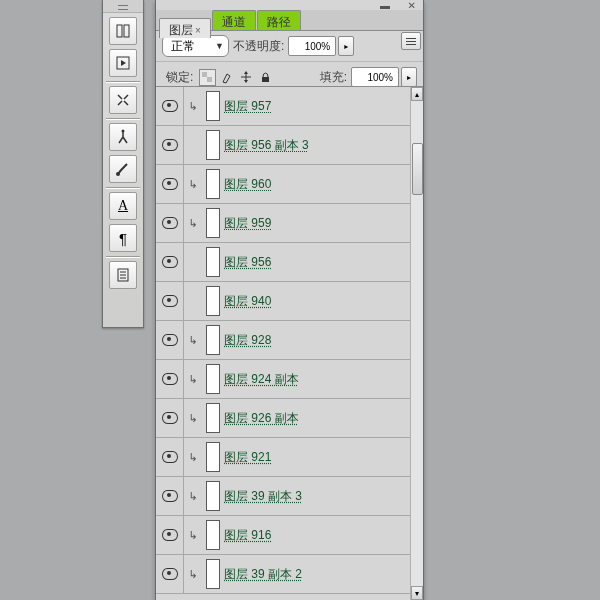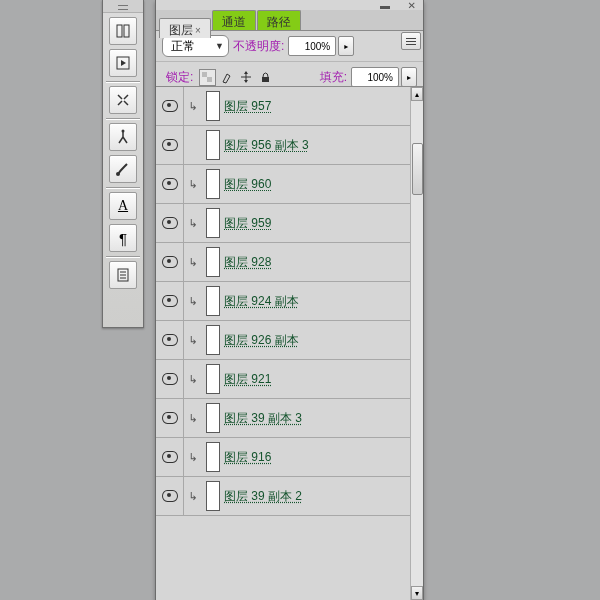--- a/index.html
+++ b/index.html
@@ -12,21 +12,21 @@
 .panel{position:absolute;left:155px;top:0;width:267px;height:600px;background:#d6d6d6;border:1px solid #6b6b6b;border-top:none;box-shadow:0 2px 4px rgba(0,0,0,.3)}
 .winbar{height:10px;position:relative;background:#d6d6d6}
 .winbar span{position:absolute;right:3px;top:0;font-size:10px;color:#555;cursor:pointer;letter-spacing:4px}
 .tabs{display:flex;height:20px;padding-left:3px;border-bottom:1px solid #8a8a8a;background:#c9c9c9}
 .tab{padding:3px 9px 0 9px;font-size:12px;color:#333;border:1px solid #8a8a8a;border-bottom:none;margin-right:1px;border-radius:2px 2px 0 0;cursor:pointer;background:#84cc16}
 .tab.active{background:#e5e5e5;position:relative;top:8px}
 .closex{margin-left:2px;font-size:10px;color:#666}
 .optrow{display:flex;align-items:center;height:26px;padding:2px 6px;border-bottom:1px solid #b8b8b8}
 .dropdown{display:inline-flex;align-items:center;height:20px;border:1px solid #8a8a8a;background:#fff;padding:0 4px 0 8px;border-radius:6px;cursor:pointer}
 .caret{margin-left:20px;font-size:9px;color:#333}
-.lbl{color:#a21caf;margin:0 4px}
+.lbl{color:#404040;margin:0 4px}
 .pct{display:inline-flex;align-items:center;border:1px solid #8a8a8a;background:#fff;height:18px;padding:0 3px;border-radius:2px}
 .pct input{width:36px;border:none;font-size:10px;text-align:right;outline:none;background:transparent}
 .arrow{width:14px;height:18px;border:1px solid #8a8a8a;border-radius:2px;background:linear-gradient(#fdfdfd,#e0e0e0);display:flex;align-items:center;justify-content:center;font-size:8px;margin-left:2px;cursor:pointer}
 .lockicon{width:15px;height:15px;border:1px solid #888;margin:0 2px;display:inline-flex;align-items:center;justify-content:center;font-size:10px;background:#e8e8e8;cursor:pointer}
 .layerlist{position:absolute;top:86px;left:0;right:0;bottom:0;overflow:hidden;background:#d6d6d6;border-top:1px solid #8a8a8a}
 .layerlist .inner{position:absolute;left:0;top:0;right:12px;bottom:0}
 .row{display:flex;align-items:center;height:38px;border-bottom:1px solid #a8a8a8;background:#d6d6d6}
 .vis{width:27px;height:100%;border-right:1px solid #a8a8a8;display:flex;align-items:center;justify-content:center;cursor:pointer}
 .eye{width:14px;height:10px;border:1px solid #333;border-radius:60% 60% 60% 60%/90% 90% 90% 90%;position:relative}
 .eye::after{content:"";position:absolute;left:4px;top:2px;width:4px;height:4px;background:#333;border-radius:50%}
@@ -187,20 +187,36 @@
               <div class="eye"></div>
             </div>
             <div class="indent">↳</div>
             <div class="thumb"></div>
             <span class="lname">图层 959</span>
           </div>
           <div class="row">
             <div class="vis">
               <div class="eye"></div>
             </div>
+            <div class="indent"></div>
+            <div class="thumb"></div>
+            <span class="lname">图层 956</span>
+          </div>
+          <div class="row">
+            <div class="vis">
+              <div class="eye"></div>
+            </div>
+            <div class="indent"></div>
+            <div class="thumb"></div>
+            <span class="lname">图层 940</span>
+          </div>
+          <div class="row">
+            <div class="vis">
+              <div class="eye"></div>
+            </div>
             <div class="indent">↳</div>
             <div class="thumb"></div>
             <span class="lname">图层 928</span>
           </div>
           <div class="row">
             <div class="vis">
               <div class="eye"></div>
             </div>
             <div class="indent">↳</div>
             <div class="thumb"></div>

